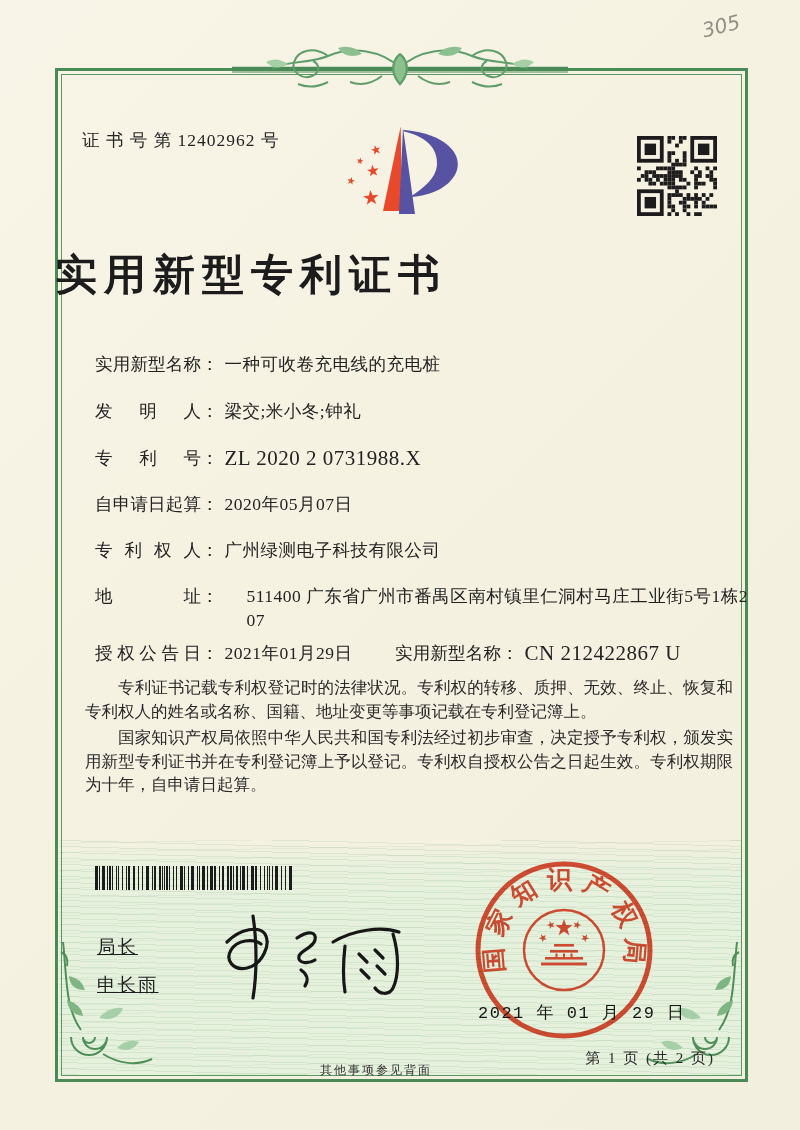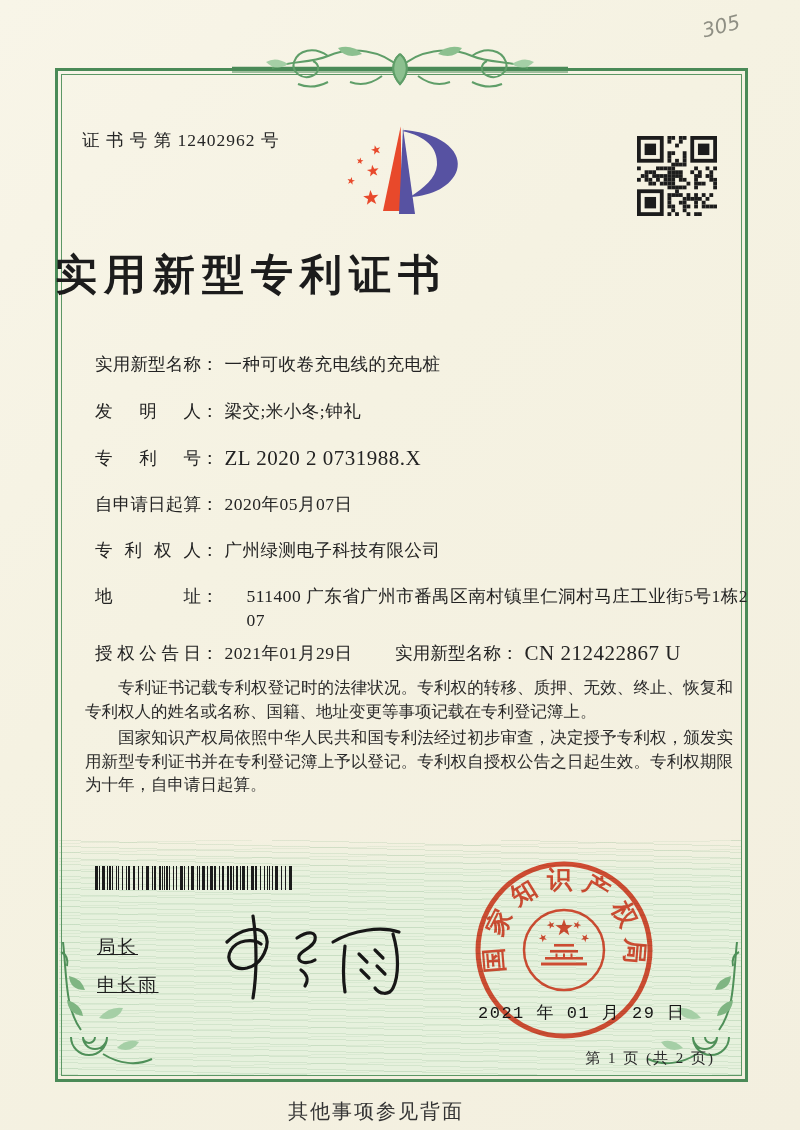--- a/index.html
+++ b/index.html
@@ -30,21 +30,21 @@
   .paras{position:absolute;left:85px;top:676px;width:648px;font-size:16.5px;line-height:23.5px;color:#2a2a2a;text-align:justify;}
   .paras p{margin:0 0 3px 0;text-indent:2em;}
   .barcode{position:absolute;left:95px;top:866px;}
   .director{position:absolute;left:97px;top:934px;font-size:18.5px;color:#1f1f1f;}
   .director div{margin-bottom:13px;letter-spacing:2px;text-decoration:underline;}
   .sig{position:absolute;left:213px;top:912px;}
   .seal{position:absolute;left:472px;top:858px;mix-blend-mode:multiply;opacity:.94;}
   .sealdate{position:absolute;left:478px;top:1001px;font-size:17px;color:#161616;letter-spacing:1.5px;z-index:5;font-family:Liberation Mono, monospace;}
   .pgfoot{position:absolute;left:55px;top:1049px;width:690px;text-align:right;font-size:15px;color:#2b2b2b;
      letter-spacing:2px;transform:translateX(-30px);}
-  .backnote{position:absolute;left:55px;top:1098px;width:690px;text-align:center;font-size:20px;color:#333;
+  .backnote{position:absolute;left:55px;top:1062px;width:690px;text-align:center;font-size:12px;color:#333;
      letter-spacing:2px;transform:translateX(-24px);}
   .orn-top{position:absolute;left:232px;top:42px;}
   .orn-bl{position:absolute;left:59px;top:942px;}
   .orn-br{position:absolute;left:646px;top:942px;transform:scaleX(-1);}
   svg{display:block;}
 </style>
 </head>
 <body>
 
 <div class="paper">

